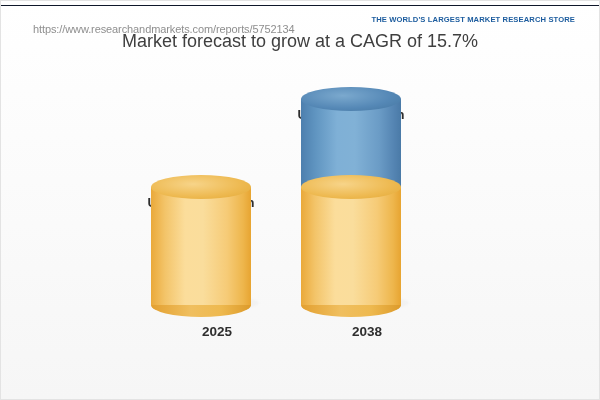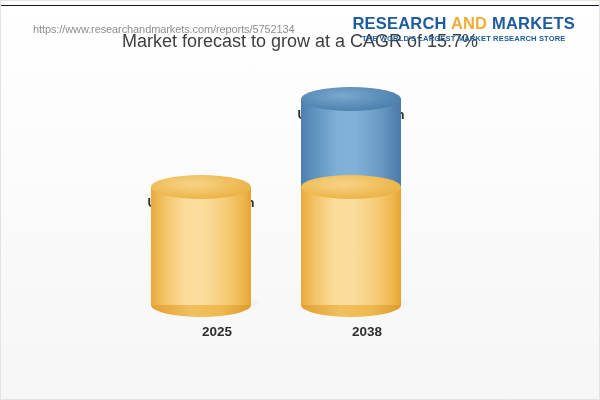--- a/index.html
+++ b/index.html
@@ -255,19 +255,18 @@
 
         <div class="cat-label">2038</div>
       </div>
 
     </div>
 
     <div class="footer">
       <div class="footer-url">https://www.researchandmarkets.com/reports/5752134</div>
 
       <div class="logo">
-        <div class="logo-main"><span>RESEARCH</span><span class="amp"> AND </span><span>MARKETS</span></div>
         <div class="logo-tag">THE WORLD'S LARGEST MARKET RESEARCH STORE</div>
       </div>
     </div>
 
   </div>
 </div>
 
 </body></html>

